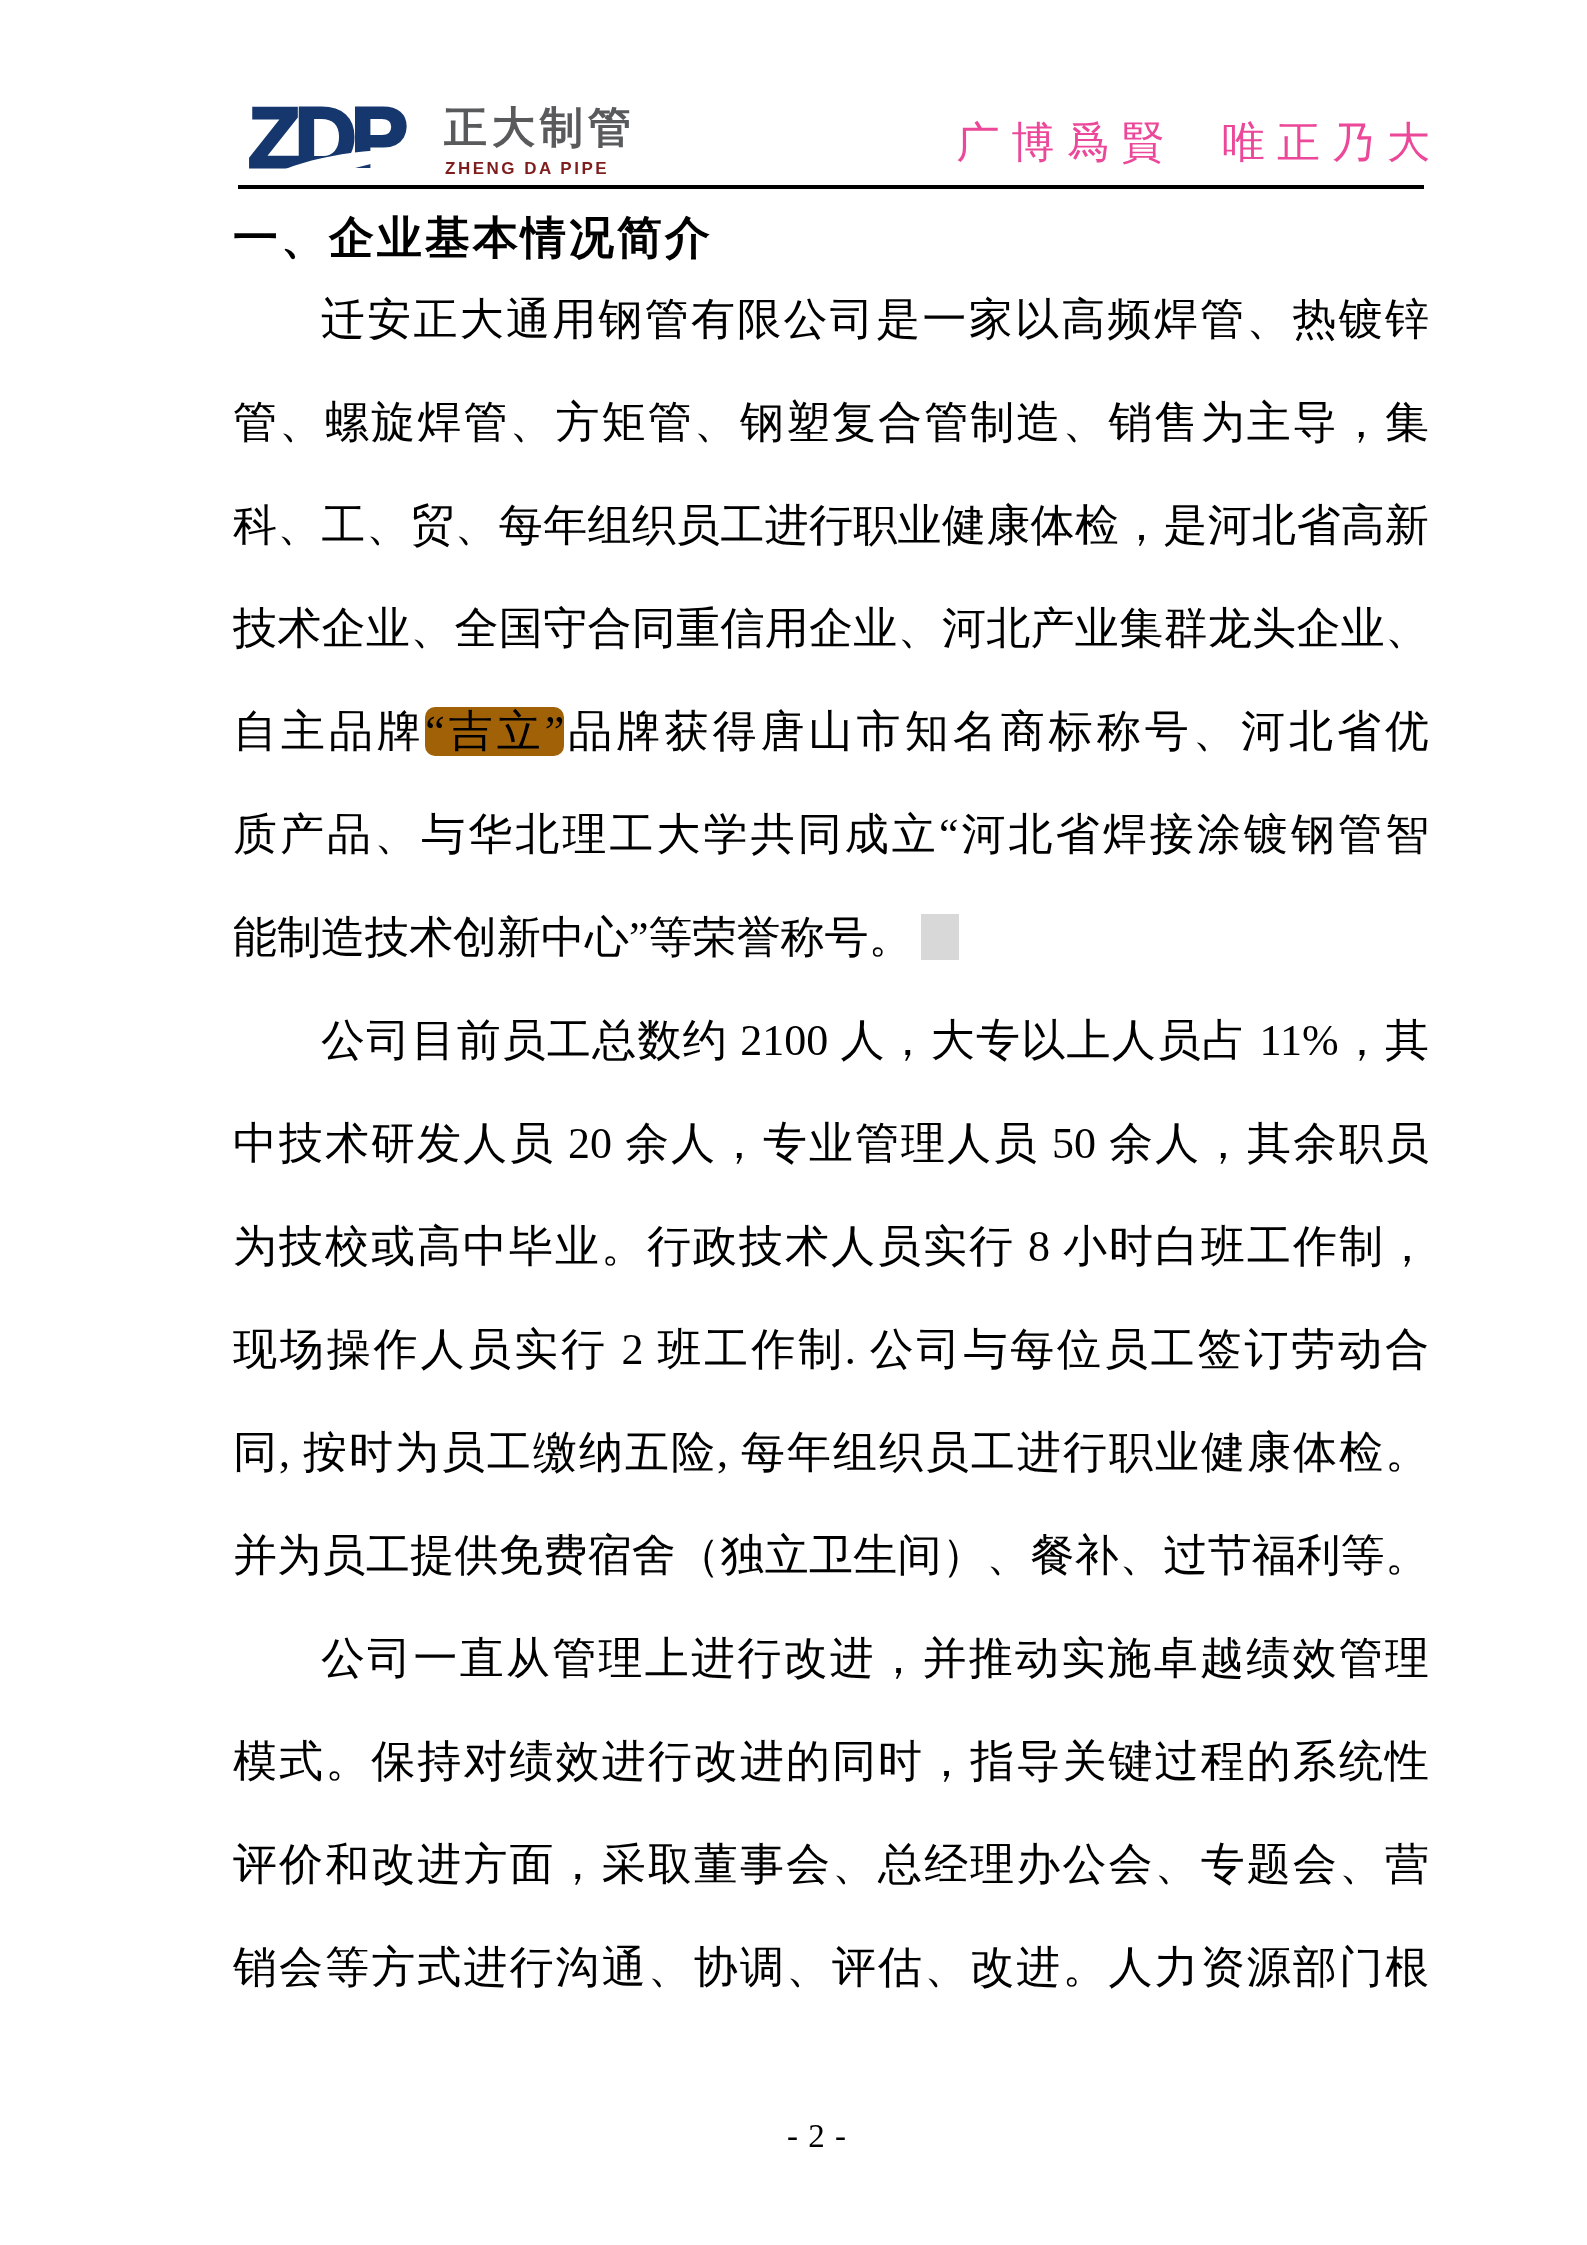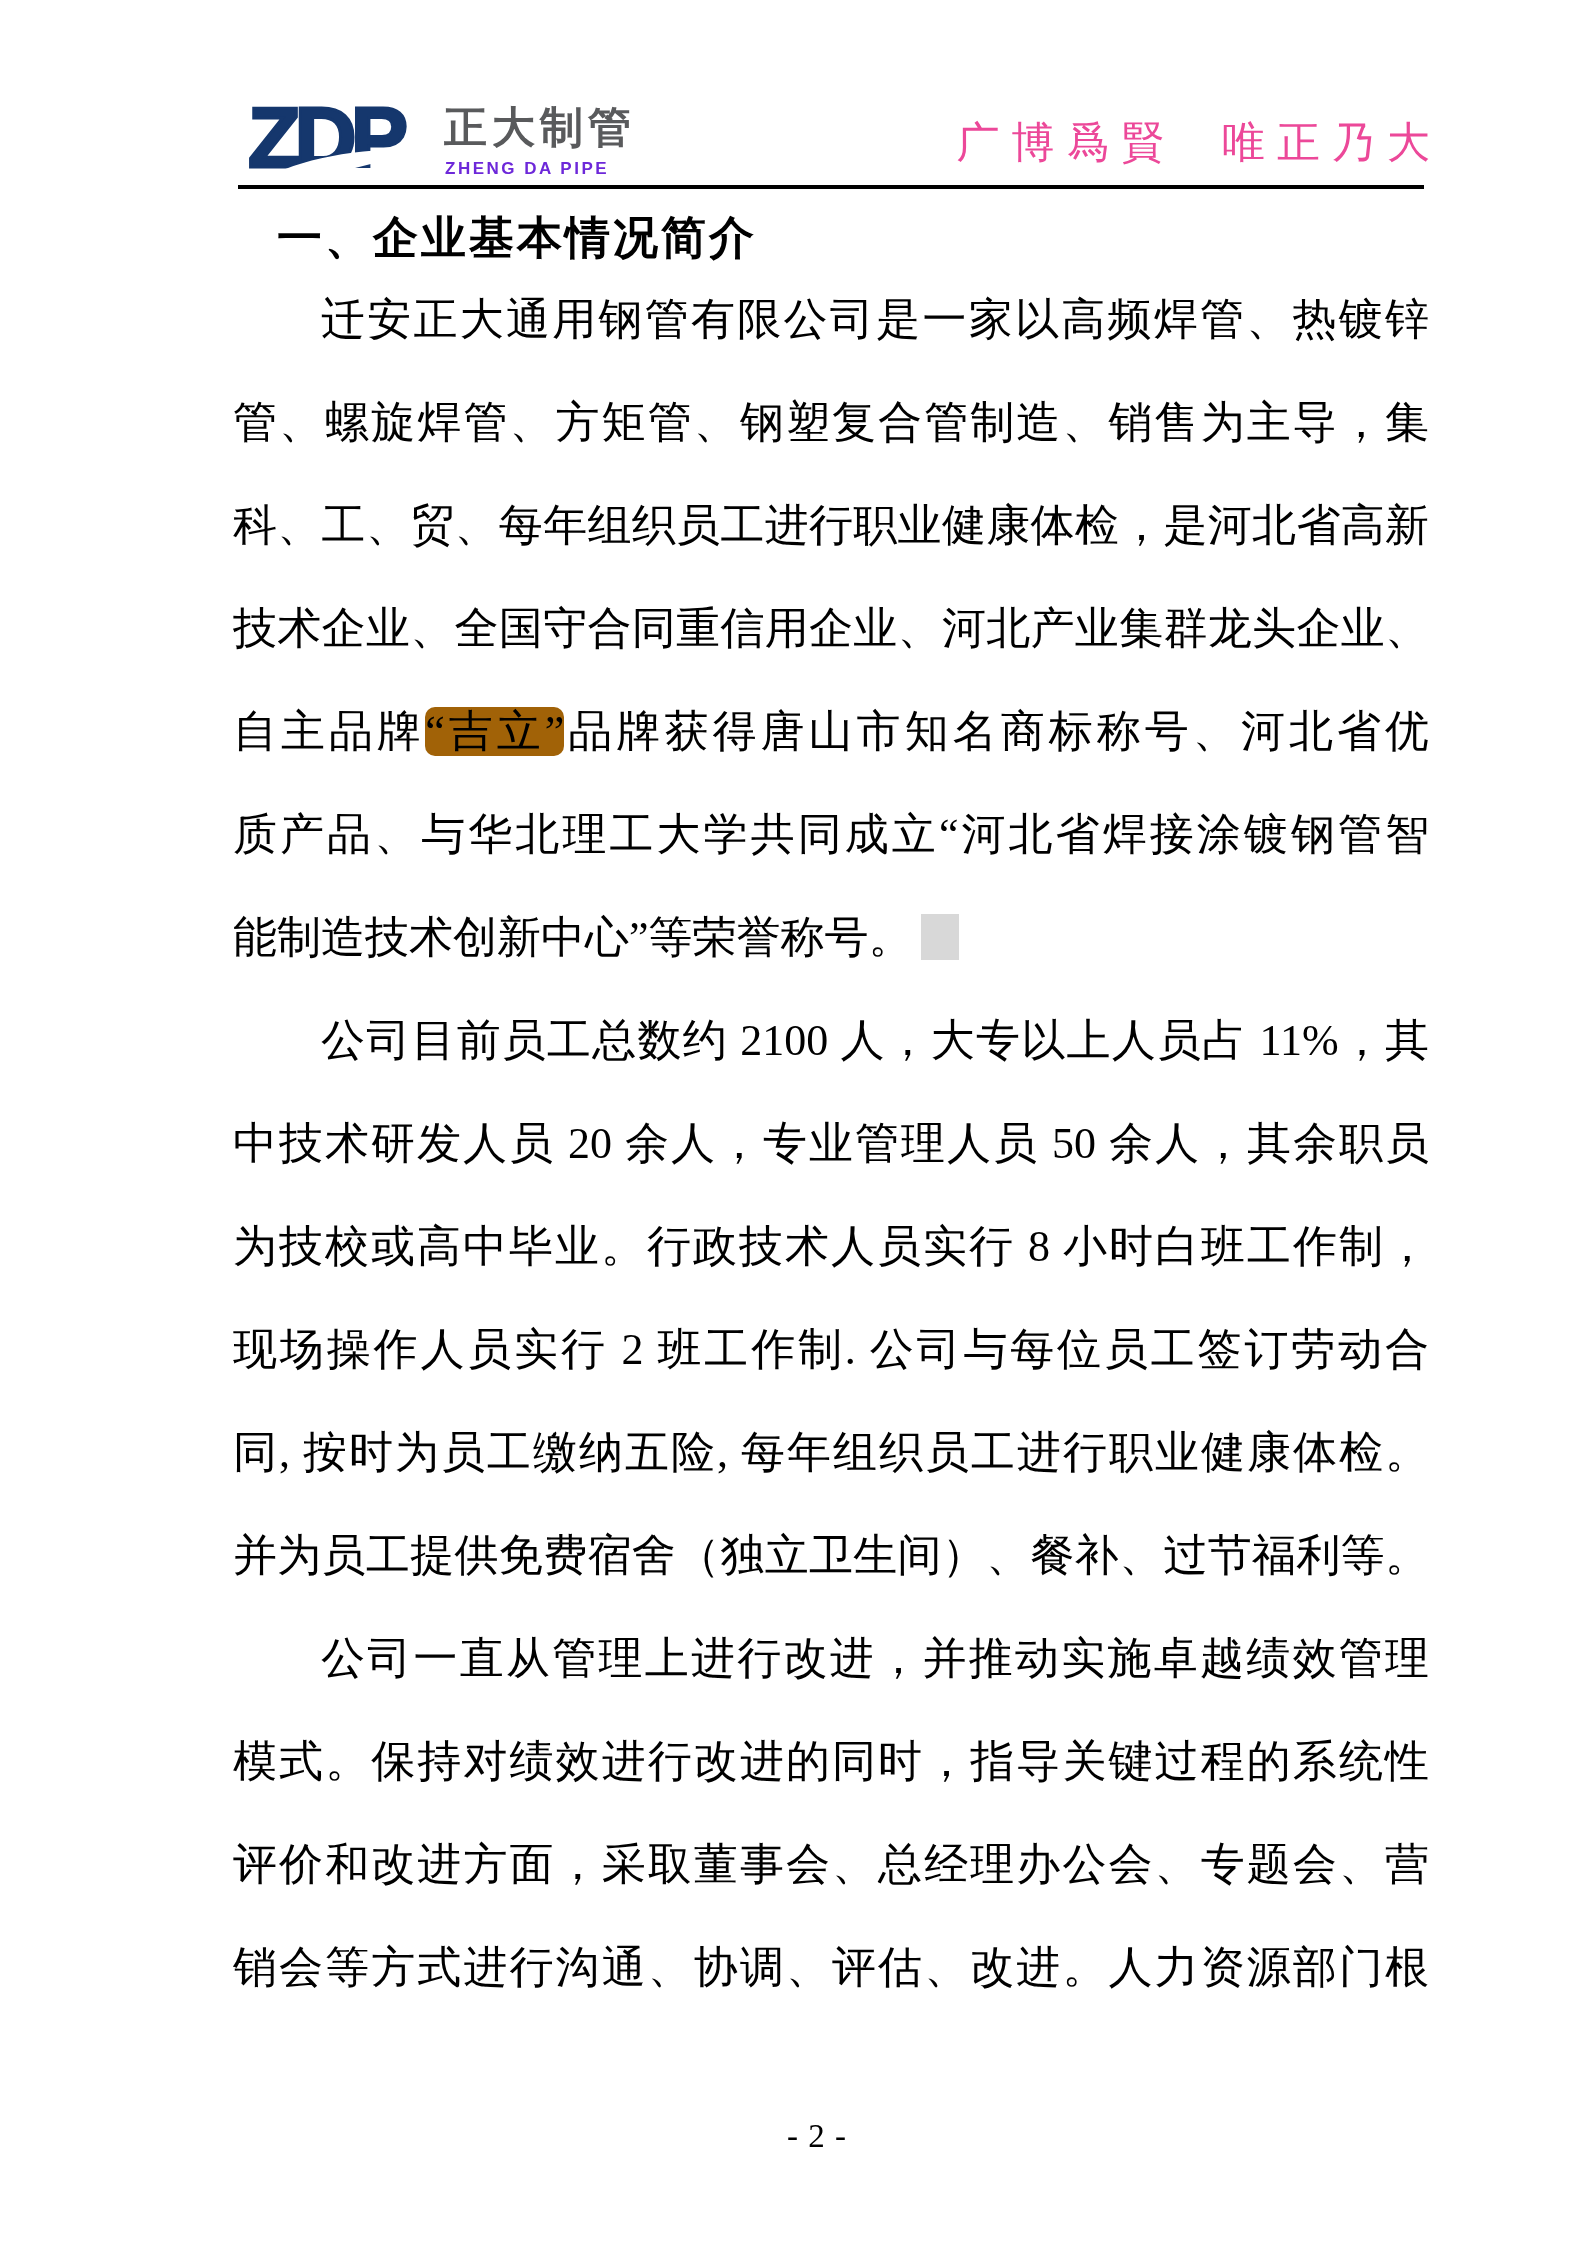--- a/index.html
+++ b/index.html
@@ -19,35 +19,35 @@
   }
   .logo-swoosh { position:absolute; left:-6px; top:30px; width:240px; height:62px; pointer-events:none; }
   .logo-cn {
     position:absolute; left:196px; top:0;
     font-family:"Liberation Sans", sans-serif; font-weight:bold;
     font-size:43px; line-height:43px; letter-spacing:5px; color:#595a5c;
   }
   .logo-en {
     position:absolute; left:197px; top:54px;
     font-family:"Liberation Sans", sans-serif; font-weight:bold;
-    font-size:17px; line-height:17px; letter-spacing:2.5px; color:#6d28d9;
+    font-size:17px; line-height:17px; letter-spacing:2.5px; color:#7f1d1d;
   }
   .slogan {
     position:absolute; right:192px; top:118px;
     font-family:"Liberation Serif", serif;
     font-size:43px; line-height:50px; letter-spacing:12px;
     color:#ec4899; white-space:pre;
   }
   .rule { position:absolute; left:238px; top:185px; width:1186px; height:4px; background:#000; }
 
   
   .heading {
     position:absolute; left:233px; top:212px;
     font-family:"Liberation Sans", sans-serif; font-weight:bold;
-    font-size:45px; line-height:52px; letter-spacing:3px;margin-left:44px;
+    font-size:45px; line-height:52px; letter-spacing:3px;
   }
   .body-text { position:absolute; left:233px; top:268px; width:1196px; }
   .line {
     height:103px; line-height:103px; font-size:44px;
     text-align:justify; text-align-last:justify;
     box-sizing:border-box; width:100%;
   }
   .line.endline { text-align:left; text-align-last:left; }
   .line.indent { padding-left:88px; }
   .hl { background:#a16207;border-radius:10px; }

